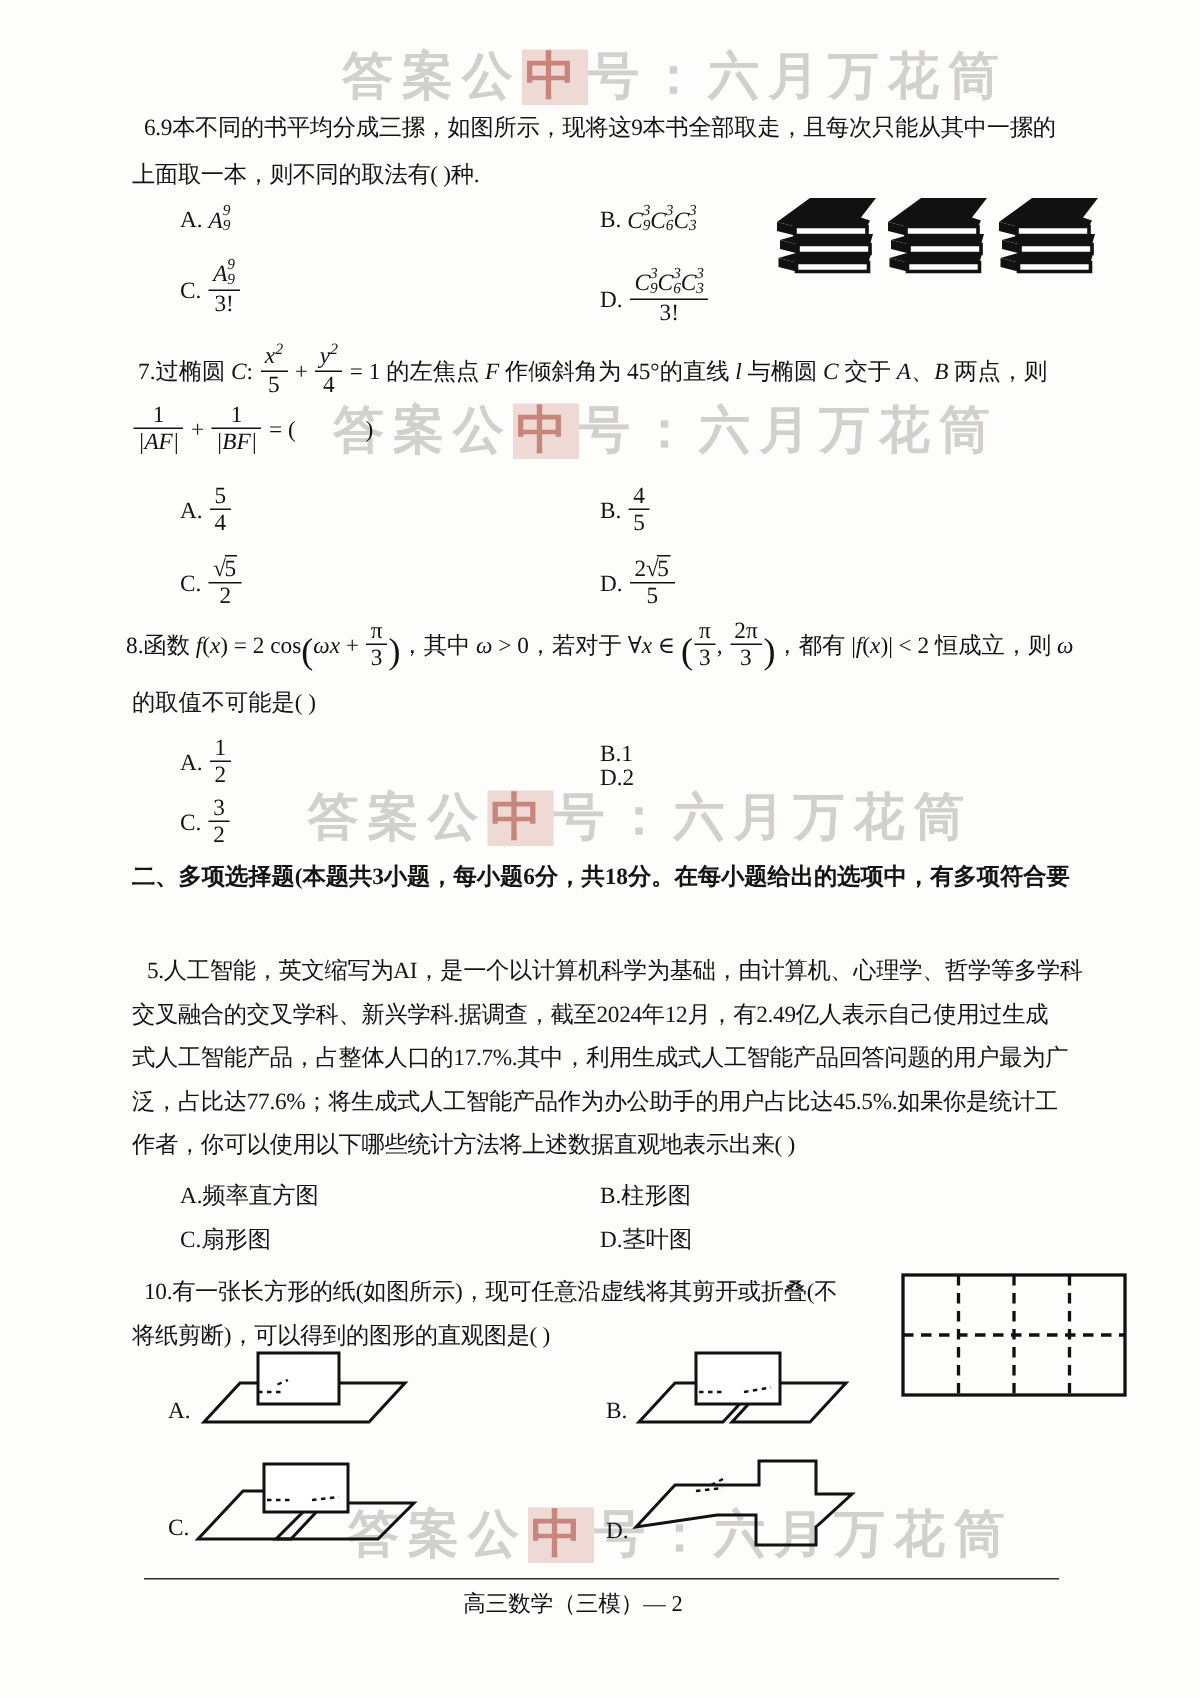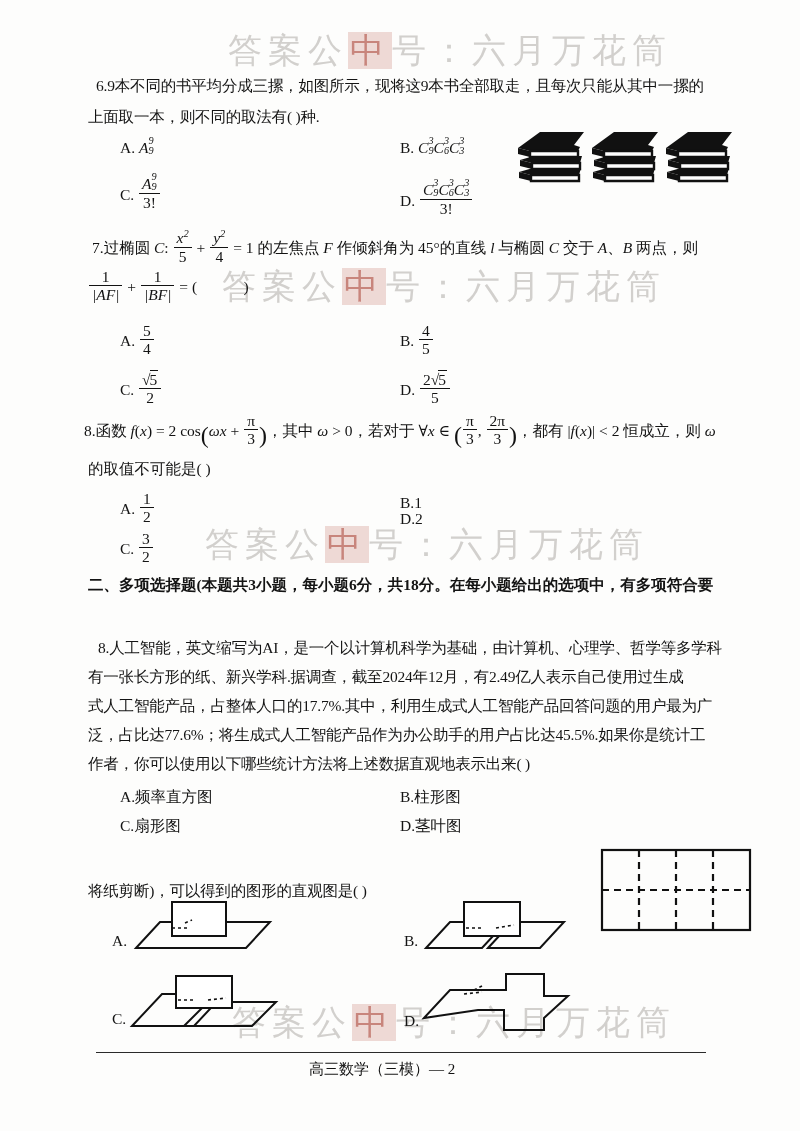--- a/index.html
+++ b/index.html
@@ -27,21 +27,21 @@
   
   .wm {
     position: absolute;
     font-family: "Liberation Serif", "DejaVu Serif", serif;
     font-size: 34px;
     letter-spacing: 6px;
     color: rgba(150,146,140,0.42);
     white-space: nowrap;
     user-select: none;
     pointer-events: none;
-    font-weight: 400;
+    font-weight: 700;
   }
   .wm .hl {
     background: rgba(214,162,155,0.40);
     color: rgba(176,80,70,0.62);
     padding: 0 2px;
   }
   .wm-1 { left: 228px; top: 28px; }
   .wm-2 { left: 222px; top: 264px; }
   .wm-3 { left: 205px; top: 522px; }
   .wm-4 { left: 232px; top: 1000px; }
@@ -242,39 +242,40 @@
   <div class="opt" style="left:120px; top:530px;">
     <span>C.</span>
     <span class="frac"><span class="num">3</span><span class="den">2</span></span>
   </div>
   <div class="opt" style="left:400px; top:510px;">
     <span>D.</span><span>2</span>
   </div>
 
   <div class="sect" style="left:88px; top:570px;">二、多项选择题(本题共3小题，每小题6分，共18分。在每小题给出的选项中，有多项符合要</div>
 
-  <div class="body-line tight" style="left:98px; top:634px;">8.人工智能，英文缩写为AI，是一个以计算机科学为基础，由计算机、心理学、哲学等多学科</div>
-  <div class="body-line tight" style="left:88px; top:663px;">有一张长方形的纸、新兴学科.据调查，截至2024年12月，有2.49亿人表示自己使用过生成</div>
+  <div class="body-line tight" style="left:98px; top:634px;">5.人工智能，英文缩写为AI，是一个以计算机科学为基础，由计算机、心理学、哲学等多学科</div>
+  <div class="body-line tight" style="left:88px; top:663px;">交叉融合的交叉学科、新兴学科.据调查，截至2024年12月，有2.49亿人表示自己使用过生成</div>
   <div class="body-line tight" style="left:88px; top:692px;">式人工智能产品，占整体人口的17.7%.其中，利用生成式人工智能产品回答问题的用户最为广</div>
   <div class="body-line tight" style="left:88px; top:721px;">泛，占比达77.6%；将生成式人工智能产品作为办公助手的用户占比达45.5%.如果你是统计工</div>
   <div class="body-line tight" style="left:88px; top:750px;">作者，你可以使用以下哪些统计方法将上述数据直观地表示出来(        )</div>
 
   <div class="opt" style="left:120px; top:787px;">
     <span>A.</span><span>频率直方图</span>
   </div>
   <div class="opt" style="left:400px; top:787px;">
     <span>B.</span><span>柱形图</span>
   </div>
   <div class="opt" style="left:120px; top:816px;text-align:right;">
     <span>C.</span><span>扇形图</span>
   </div>
   <div class="opt" style="left:400px; top:816px;">
     <span>D.</span><span>茎叶图</span>
   </div>
 
+  <div class="body-line tight" style="left:96px; top:848px;">10.有一张长方形的纸(如图所示)，现可任意沿虚线将其剪开或折叠(不</div>
   <div class="body-line tight" style="left:88px; top:877px;">将纸剪断)，可以得到的图形的直观图是(       )</div>
 
   <div class="fig" style="left:600px; top:848px;">
     <svg width="152" height="84" viewBox="0 0 152 84">
       <rect x="2" y="2" width="148" height="80" fill="none" stroke="#111" stroke-width="2.2"></rect>
       <line x1="2" y1="42" x2="150" y2="42" stroke="#111" stroke-width="2.2" stroke-dasharray="7,5"></line>
       <line x1="39" y1="2" x2="39" y2="82" stroke="#111" stroke-width="2.2" stroke-dasharray="7,5"></line>
       <line x1="76" y1="2" x2="76" y2="82" stroke="#111" stroke-width="2.2" stroke-dasharray="7,5"></line>
       <line x1="113" y1="2" x2="113" y2="82" stroke="#111" stroke-width="2.2" stroke-dasharray="7,5"></line>
     </svg>

